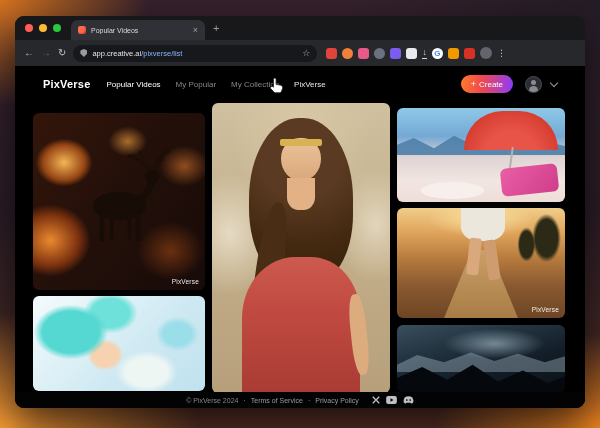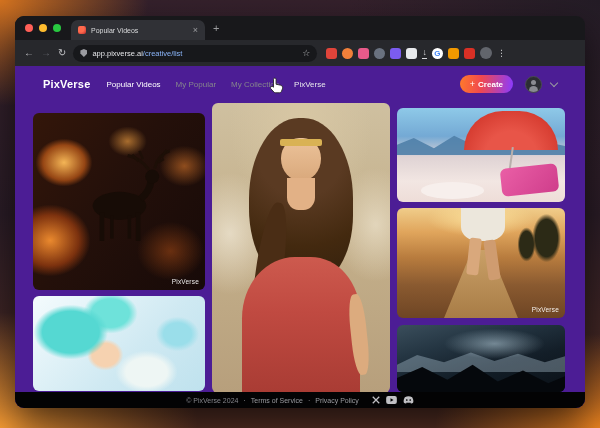--- a/index.html
+++ b/index.html
@@ -46,32 +46,32 @@
   .ext.round { border-radius:50%; }
   .e1{background:#e0443a}.e2{background:#f2803a}.e3{background:#e85a8a}
   .e4{background:#6a7280}.e5{background:#7b5cf0}.e6{background:#e8eaed}
   .e7{background:#f29900}.e8{background:#d93025}
   .download { font-size:9px; color:#d8d9db; line-height:1; border-bottom:1px solid #d8d9db; padding-bottom:1px; }
   .g-icon { width:11px; height:11px; border-radius:50%; background:#ffffff; color:#4285f4;
             font-size:8px; font-weight:bold; text-align:center; line-height:11px; flex:none; }
   .b-avatar { width:12px; height:12px; border-radius:50%; background:#62656c; flex:none; }
   .kebab { font-size:9px; color:#c3c4c7; line-height:1; }
   
-  .site { position:absolute; left:0; top:50px; right:0; bottom:0; background:#4c1d95; }
+  .site { position:absolute; left:0; top:50px; right:0; bottom:0; background:#000000; }
   .siteheader { position:absolute; left:0; top:0; right:0; height:36px; display:flex;
                 align-items:center; padding:0 28px; box-sizing:border-box; }
   .logo { font-size:11px; font-weight:bold; color:#ffffff; letter-spacing:.2px; }
   .mainnav { display:flex; gap:15px; margin-left:16px; }
   .nav { font-size:8px; color:#85868c; }
   .nav.on { color:#ffffff; }
   .nav.hov { color:#e8e8ec; }
   .create { margin-left:auto; height:18px; border-radius:9px; padding:0 10px; display:flex;
             align-items:center; gap:3px; background:linear-gradient(95deg,#ff7a2a 0%,#f0484f 40%,#8a3bff 100%); }
   .create .plus { color:#fff; font-size:9px; line-height:1; }
-  .create .lbl { color:#fff; font-size:8px; font-weight:bold; }
+  .create .lbl { color:#fff; font-size:8px; font-weight:normal; }
   .useravatar { width:15px; height:15px; border-radius:50%; background:#2c2d33;
                 border:1px solid #4a4b52; margin-left:12px; position:relative; overflow:hidden; }
   .useravatar::before { content:""; position:absolute; left:5px; top:3px; width:5px; height:5px;
                         border-radius:50%; background:#8a8b92; }
   .useravatar::after { content:""; position:absolute; left:3px; top:9.5px; width:9px; height:6px;
                        border-radius:5px 5px 0 0; background:#8a8b92; }
   .chev { width:5px; height:5px; border-right:1.3px solid #9a9ba0; border-bottom:1.3px solid #9a9ba0;
           transform:rotate(45deg); margin-left:9px; margin-top:-3px; }
   
   .card { position:absolute; border-radius:6px; overflow:hidden; }
@@ -173,21 +173,21 @@
       </div>
       <span class="newtab">+</span>
     </div>
 
     <div class="toolbar">
       <span class="navbtn">←</span>
       <span class="navbtn dim">→</span>
       <span class="navbtn">↻</span>
       <div class="urlbar">
         <span class="siteinfo"></span>
-        <span class="url"><span>app.pixverse.ai</span><span class="path">/creative/list</span></span>
+        <span class="url"><span>app.creative.ai</span><span class="path">/pixverse/list</span></span>
         <span class="star">☆</span>
       </div>
       <div class="exts">
         <span class="ext e1"></span>
         <span class="ext e2 round"></span>
         <span class="ext e3"></span>
         <span class="ext e4 round"></span>
         <span class="ext e5"></span>
         <span class="ext e6"></span>
         <span class="download">↓</span>

